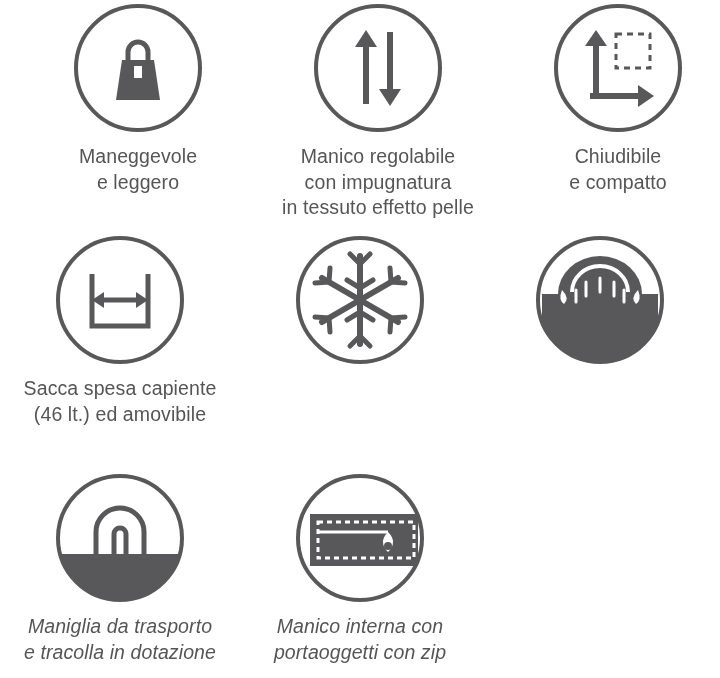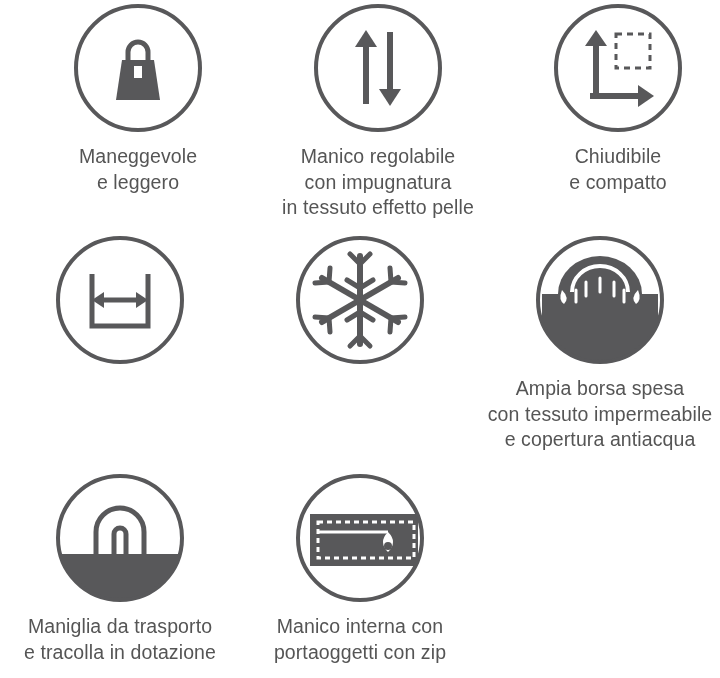--- a/index.html
+++ b/index.html
@@ -21,21 +21,21 @@
   }
   .feature {
     width: 240px;
     box-sizing: border-box;
     display: flex;
     flex-direction: column;
     align-items: center;
   }
   .row-1 .feature { height: 232px; margin-left: 36px; }
   .row-2 .feature { height: 238px; }
-  .row-3 .feature { height: 208px; }
+  .row-3 .feature { height: 208px; font-style: italic; }
   .icon-wrap {
     width: 136px;
     height: 136px;
     display: flex;
     align-items: center;
     justify-content: center;
   }
   .caption {
     margin-top: 8px;
     text-align: center;
@@ -108,20 +108,22 @@
     <div class="feature">
       <div class="icon-wrap">
         <svg width="136" height="136" viewBox="0 0 136 136">
           <circle cx="68" cy="68" r="62" fill="none" stroke="#58585a" stroke-width="4"></circle>
           <path d="M40 42 V94 H96 V42" fill="none" stroke="#58585a" stroke-width="5"></path>
           <path d="M48 68 H88" fill="none" stroke="#58585a" stroke-width="5"></path>
           <path d="M40 68 l12 -8 v16 Z" fill="#58585a"></path>
           <path d="M96 68 l-12 -8 v16 Z" fill="#58585a"></path>
         </svg>
       </div>
+      <div class="caption">Sacca spesa capiente
+(46 lt.) ed amovibile</div>
     </div>
 
     <div class="feature">
       <div class="icon-wrap">
         <svg width="136" height="136" viewBox="0 0 136 136">
           <circle cx="68" cy="68" r="62" fill="none" stroke="#58585a" stroke-width="4"></circle>
           <g stroke="#58585a" stroke-width="6" stroke-linecap="round" fill="none">
             <path d="M68 24 V112"></path>
             <path d="M30 46 L106 90"></path>
             <path d="M106 46 L30 90"></path>
@@ -158,23 +160,20 @@
               <path d="M68 46 v14"></path>
               <path d="M82 50 v14"></path>
               <path d="M92 58 v12"></path>
             </g>
             <path d="M30 58 q-4 10 2 14 q6 -6 -2 -14 Z" fill="#ffffff"></path>
             <path d="M106 58 q4 10 -2 14 q-6 -6 2 -14 Z" fill="#ffffff"></path>
           </g>
           <circle cx="68" cy="68" r="62" fill="none" stroke="#58585a" stroke-width="4"></circle>
         </svg>
       </div>
-      <div class="caption">Ampia borsa spesa
-con tessuto impermeabile
-e copertura antiacqua</div>
     </div>
 
   </div>
 
   <div class="row row-3">
 
     <div class="feature">
       <div class="icon-wrap">
         <svg width="136" height="136" viewBox="0 0 136 136">
           <defs>

